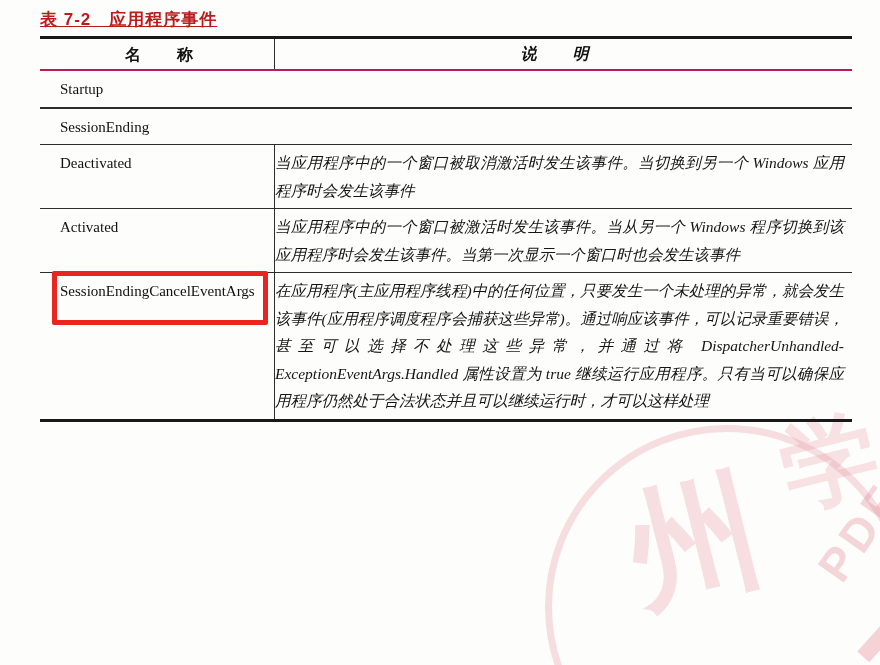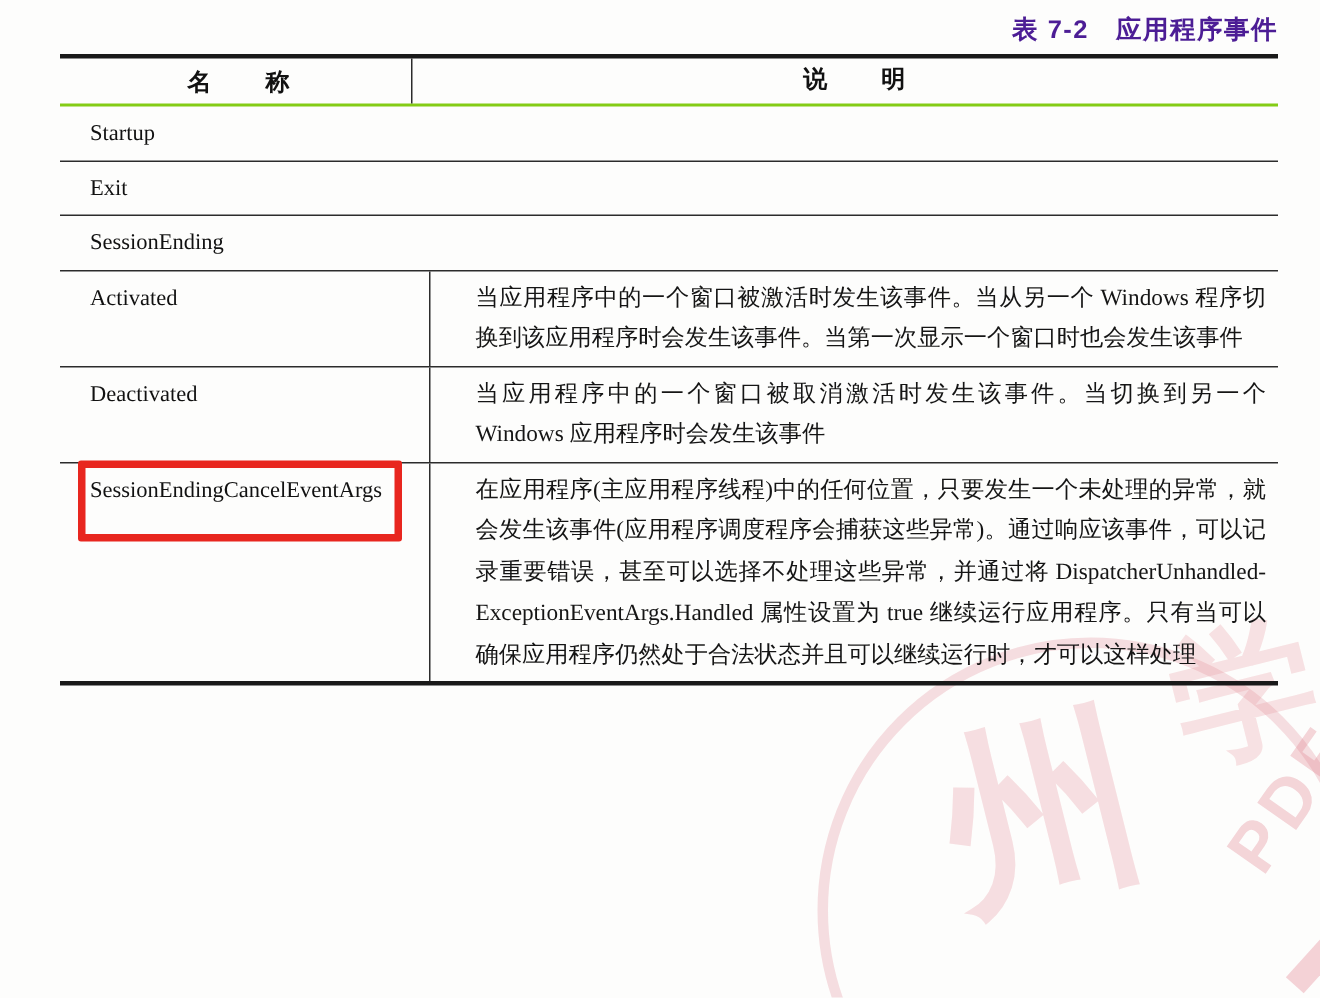--- a/index.html
+++ b/index.html
@@ -36,51 +36,51 @@
     font-family:"Liberation Sans",sans-serif;
   }
   .wm-stripe{
     position:absolute;left:845px;top:608px;width:110px;height:16px;
     background:rgba(228,140,152,0.38);transform:rotate(-48deg);
   }
 
   
   .table-title{
     position:absolute;top:8px;left:40px;width:812px;
-    text-align:right;font-family:"Liberation Sans",sans-serif;
-    font-weight:bold;font-size:17px;color:#4c1d95;
-    letter-spacing:1px;z-index:2;
+    text-align:left;font-family:"Liberation Sans",sans-serif;
+    font-weight:bold;font-size:17px;color:#b91c1c;
+    letter-spacing:1px;z-index:2;text-decoration:underline;
   }
 
   
   .book-table{
     position:absolute;top:36px;left:40px;width:812px;
     border-top:3px solid #191919;
     border-bottom:3px solid #191919;
     z-index:1;
   }
   .row{display:flex;align-items:stretch;}
-  .thead{border-bottom:2px solid #84cc16;}
+  .thead{border-bottom:2px solid #be185d;}
   .thead .cell{
     height:30px;display:flex;align-items:center;justify-content:center;
     font-weight:bold;font-size:16px;letter-spacing:10px;
     font-family:"Liberation Sans",sans-serif;color:#111;
   }
-  .body-row{border-bottom:1.5px solid #2c2c2c;gap:12px;}
+  .body-row{border-bottom:1.5px solid #2c2c2c;}
   .body-row:last-child{border-bottom:none;}
   .name-col{
     width:234px;flex:0 0 234px;box-sizing:border-box;
     padding:5px 6px 3px 20px;position:relative;
   }
   .desc-col{
     flex:1;box-sizing:border-box;
     border-left:1.5px solid #2c2c2c;
-    padding:4px 8px 4px 30px;
+    padding:4px 8px 4px 0;
     font-size:15.5px;line-height:27.5px;
-    text-align:justify;color:#151515;
+    text-align:justify;color:#151515;font-style:italic;
   }
   .event-name{
     font-size:15px;color:#111;position:relative;z-index:2;
     line-height:27.5px;white-space:nowrap;
   }
   .highlight-box{
     position:absolute;left:12px;top:-2px;width:206px;height:44px;
     border:5px solid #e8261f;border-radius:2px;z-index:1;
   }
 </style>
@@ -102,32 +102,31 @@
   <div class="book-table">
     <div class="row thead">
       <div class="cell name-col">名　称</div>
       <div class="cell desc-col" style="display:flex;align-items:center;justify-content:center;font-weight:bold;font-size:16px;letter-spacing:10px;font-family:'Liberation Sans',sans-serif;text-align:center;">说　明</div>
     </div>
     <div id="table-body">
         <div class="row body-row">
           <div class="name-col"><span class="event-name">Startup</span></div>
         </div>
         <div class="row body-row">
-          <div class="name-col"><span class="event-name">Exit</span></div>
         </div>
         <div class="row body-row">
           <div class="name-col"><span class="event-name">SessionEnding</span></div>
         </div>
         <div class="row body-row">
+          <div class="name-col"><span class="event-name">Deactivated</span></div>
+          <div class="desc-col">当应用程序中的一个窗口被取消激活时发生该事件。当切换到另一个 Windows 应用程序时会发生该事件</div>
+        </div>
+        <div class="row body-row">
           <div class="name-col"><span class="event-name">Activated</span></div>
           <div class="desc-col">当应用程序中的一个窗口被激活时发生该事件。当从另一个 Windows 程序切换到该应用程序时会发生该事件。当第一次显示一个窗口时也会发生该事件</div>
-        </div>
-        <div class="row body-row">
-          <div class="name-col"><span class="event-name">Deactivated</span></div>
-          <div class="desc-col">当应用程序中的一个窗口被取消激活时发生该事件。当切换到另一个 Windows 应用程序时会发生该事件</div>
         </div>
         <div class="row body-row">
           <div class="name-col"><div class="highlight-box" style="border-color: rgb(232, 38, 31);"></div><span class="event-name">SessionEndingCancelEventArgs</span></div>
           <div class="desc-col">在应用程序(主应用程序线程)中的任何位置，只要发生一个未处理的异常，就会发生该事件(应用程序调度程序会捕获这些异常)。通过响应该事件，可以记录重要错误，甚至可以选择不处理这些异常，并通过将 DispatcherUnhandled-ExceptionEventArgs.Handled 属性设置为 true 继续运行应用程序。只有当可以确保应用程序仍然处于合法状态并且可以继续运行时，才可以这样处理</div>
         </div>
       </div>
   </div>
 
 </div>
 

